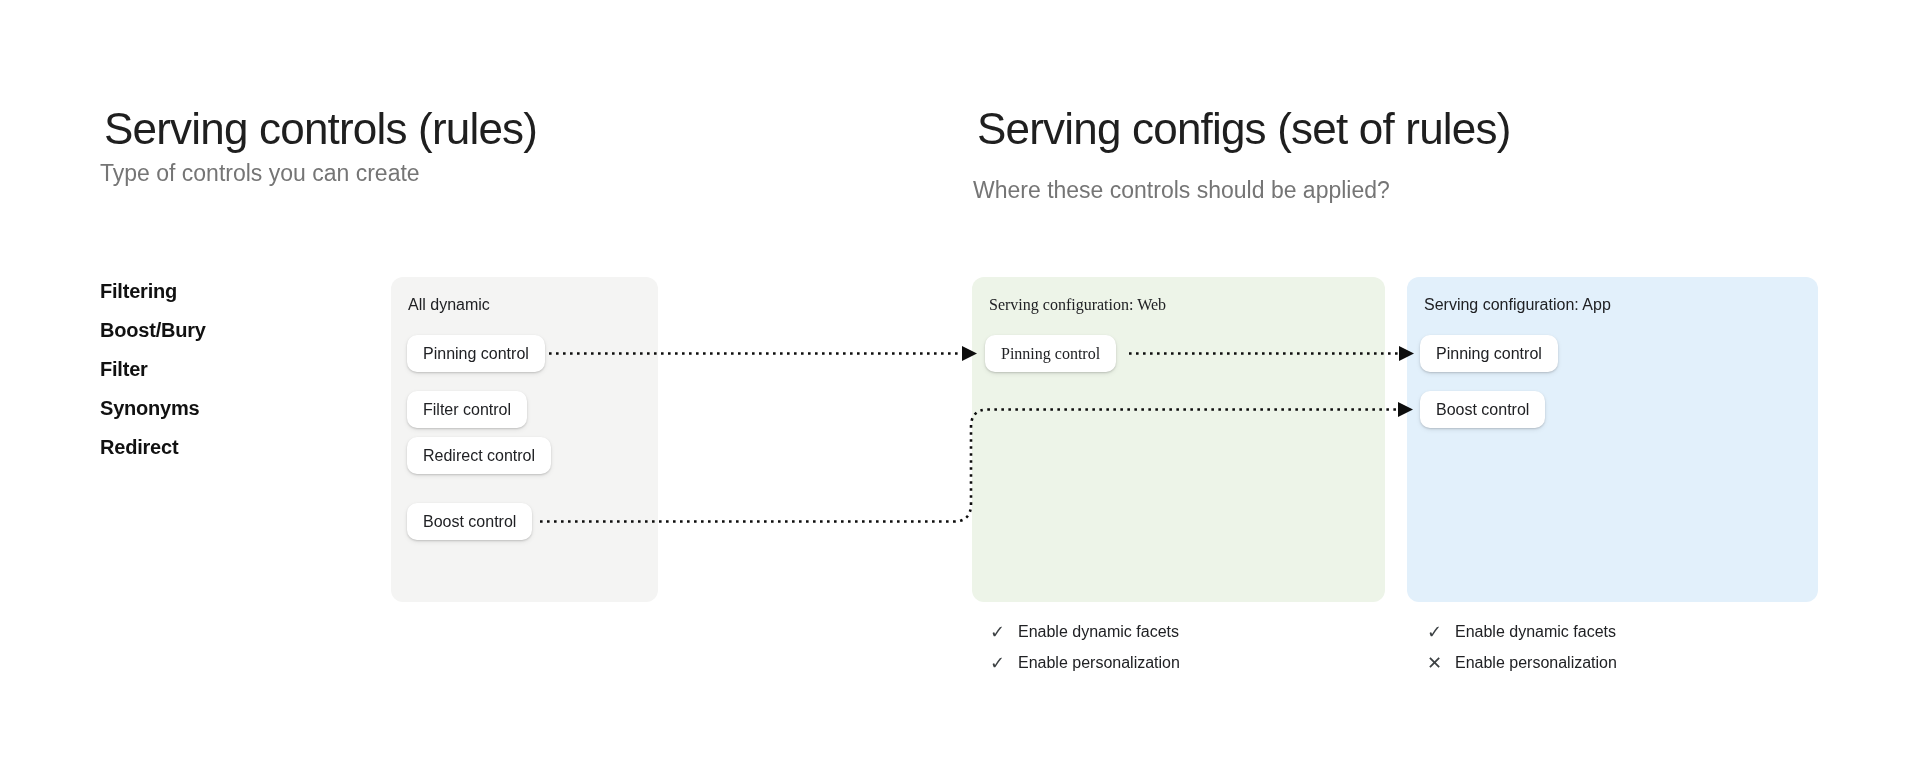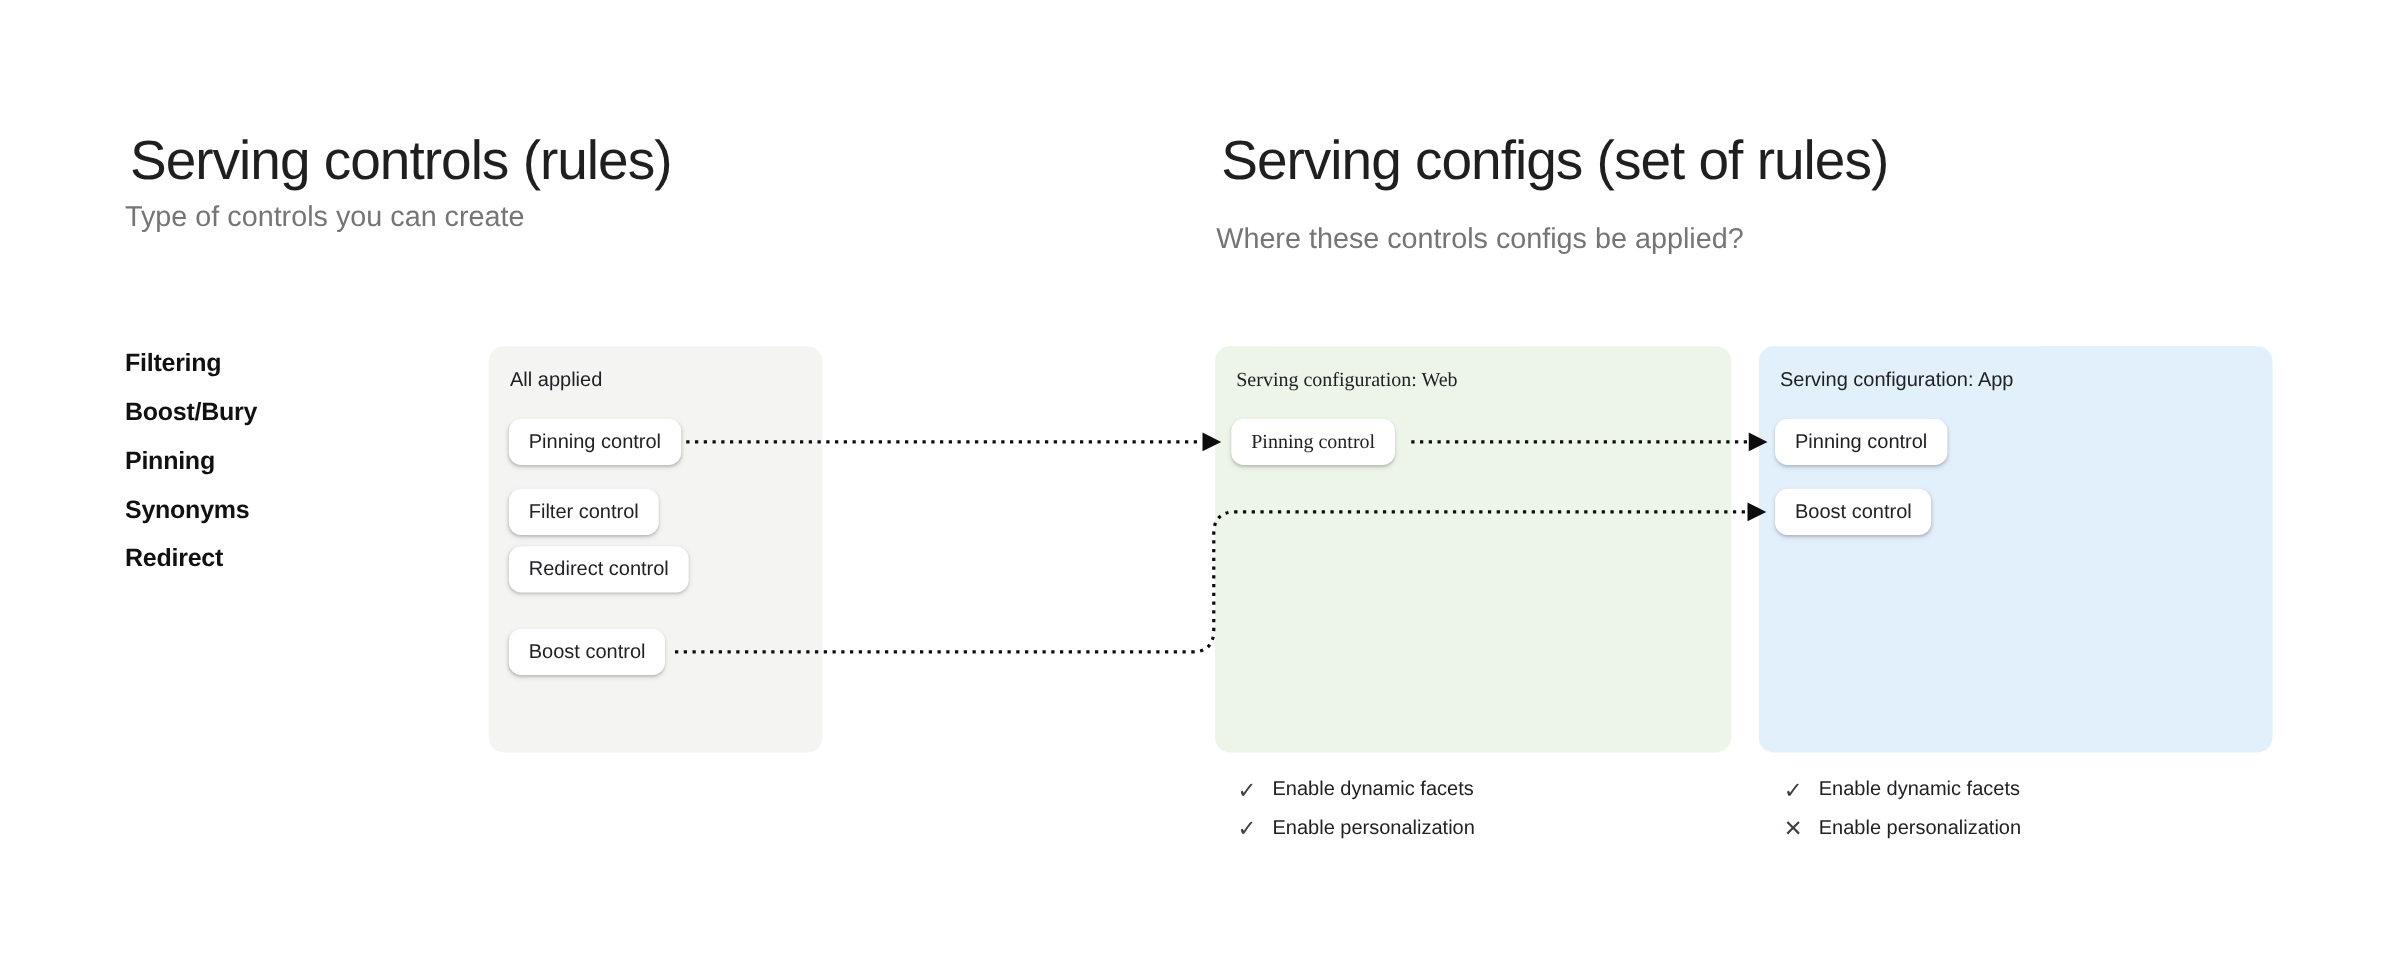--- a/index.html
+++ b/index.html
@@ -132,32 +132,32 @@
 </style>
 </head>
 <body>
 
 <div class="canvas">
 
   <h1 class="title title-left">Serving controls (rules)</h1>
   <p class="subtitle subtitle-left">Type of controls you can create</p>
 
   <h1 class="title title-right">Serving configs (set of rules)</h1>
-  <p class="subtitle subtitle-right">Where these controls configs be applied?</p>
+  <p class="subtitle subtitle-right">Where these controls should be applied?</p>
 
   <ul class="control-types">
     <li>Filtering</li>
     <li>Boost/Bury</li>
-    <li>Pinning</li>
+    <li>Filter</li>
     <li>Synonyms</li>
     <li>Redirect</li>
   </ul>
 
   <section class="card card-all">
-    <div class="card-title">All applied</div>
+    <div class="card-title">All dynamic</div>
     <div class="chip chip-r1">Pinning control</div>
     <div class="chip chip-r2">Filter control</div>
     <div class="chip chip-r3">Redirect control</div>
     <div class="chip chip-r4">Boost control</div>
   </section>
 
   <section class="card card-web">
     <div class="card-title">Serving configuration: Web</div>
     <div class="chip chip-r1">Pinning control</div>
   </section>

